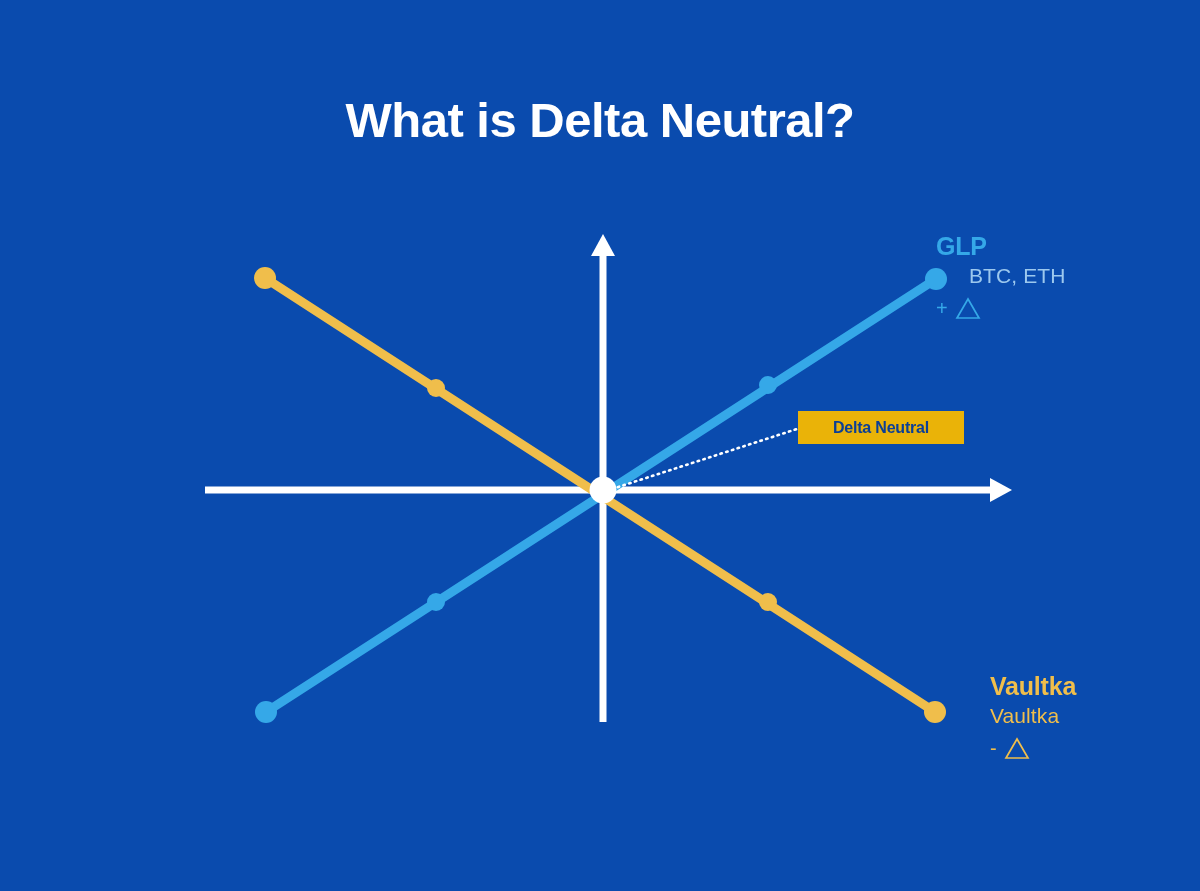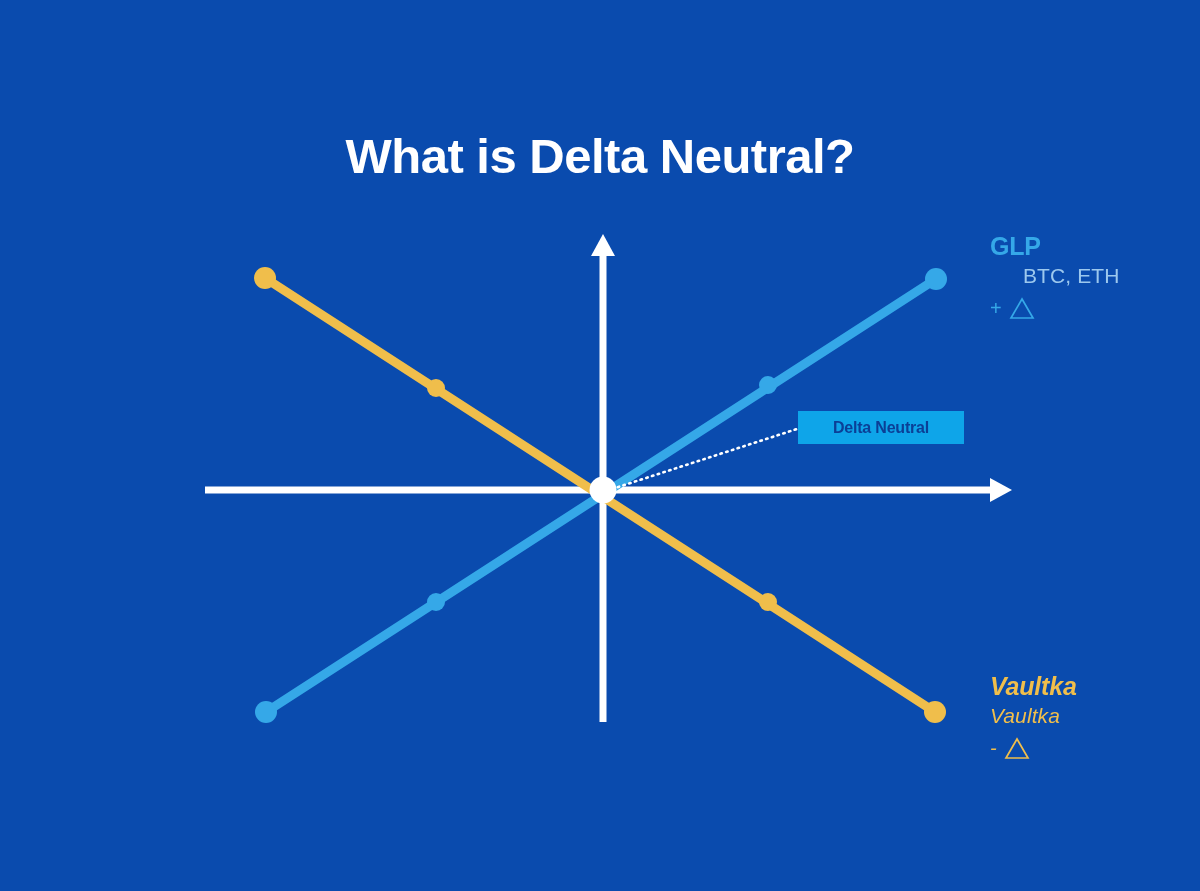--- a/index.html
+++ b/index.html
@@ -27,40 +27,39 @@
     left: 0;
     top: 92px;
     width: 1200px;
     text-align: center;
     color: #ffffff;
     font-size: 49px;
     font-weight: bold;
     letter-spacing: -0.5px;
     font-family: "Liberation Sans", sans-serif;
     white-space: nowrap;
-    margin-top: 36px;
   }
 
   
   #chart {
     position: absolute;
     left: 0;
     top: 0;
     width: 1200px;
     height: 891px;
   }
 
   
   #callout {
     position: absolute;
     left: 798px;
     top: 411px;
     width: 166px;
     height: 33px;
-    background: #0ea5e9;
+    background: #eab308;
     display: flex;
     align-items: center;
     justify-content: center;
   }
   #callout .txt {
     color: #0b3f96;
     font-size: 16px;
     font-weight: bold;
     letter-spacing: -0.2px;
     white-space: nowrap;
@@ -90,26 +89,26 @@
     margin-top: 7px;
     font-size: 20px;
     line-height: 24px;
     display: flex;
     align-items: center;
     gap: 7px;
     font-family: "Liberation Sans", sans-serif;
   }
   .legend .lg-sign { font-size: 20px; }
 
-  #legend-glp { left: 990px; top: 231px; }
+  #legend-glp { left: 936px; top: 231px; }
   #legend-glp .lg-title { color: #35a8e8; }
   #legend-glp .lg-sub   { color: #9cc8ee; margin-left: 33px; }
   #legend-glp .lg-delta { color: #35a8e8; }
 
-  #legend-vaultka { left: 990px; top: 671px; font-style: italic; }
+  #legend-vaultka { left: 990px; top: 671px; }
   #legend-vaultka .lg-title { color: #f0be4b; }
   #legend-vaultka .lg-sub   { color: #f0be4b; }
   #legend-vaultka .lg-delta { color: #f0be4b; }
 
   .tri { display: block; }
 </style>
 </head>
 <body>
 
 <div id="stage">

